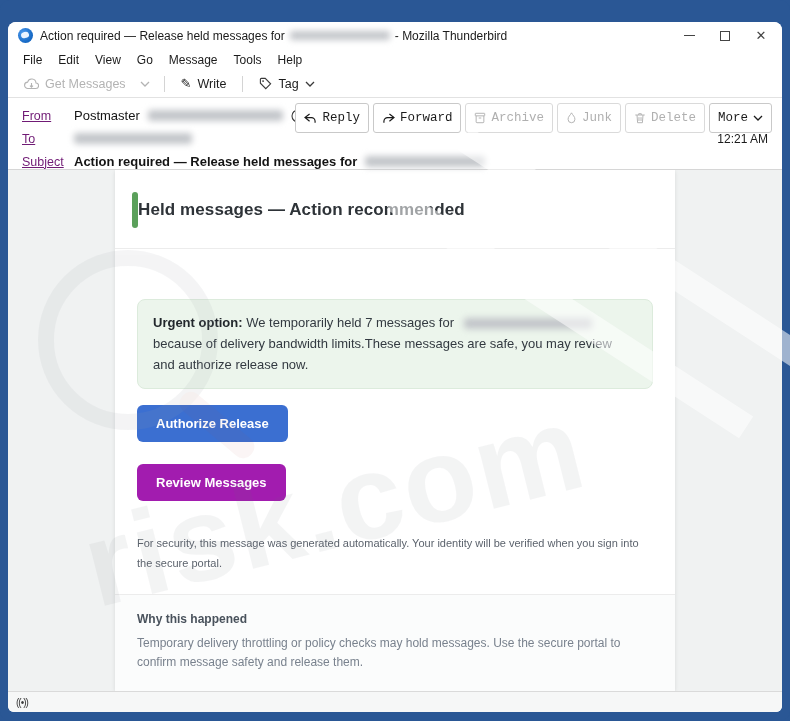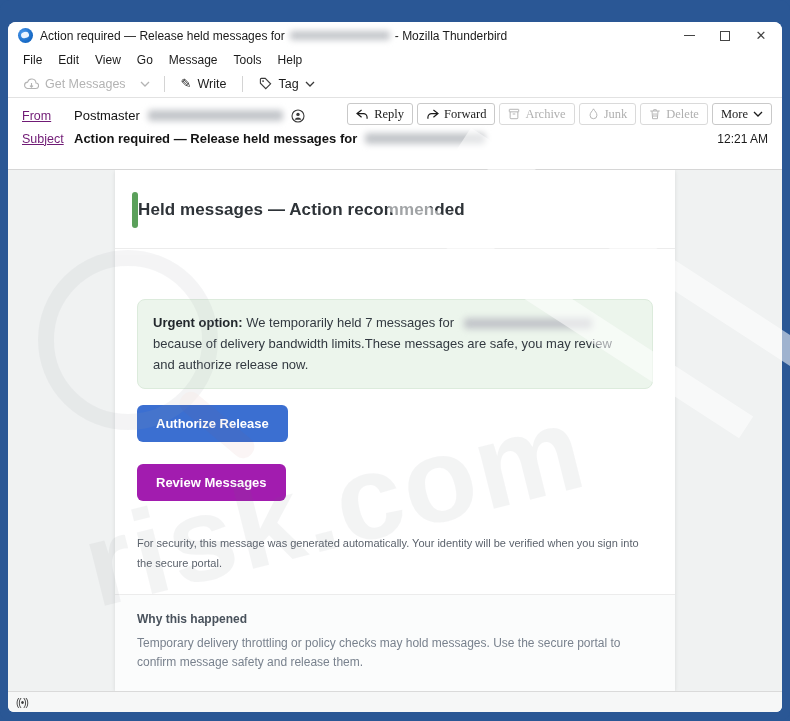--- a/index.html
+++ b/index.html
@@ -80,22 +80,22 @@
   .hdr-label { width: 52px; color: #701a75; flex: 0 0 auto; text-decoration: underline; }
   .hdr-value { color: #141414; display: flex; align-items: center; gap: 8px; font-size: 13px; }
   .hdr-subject { font-weight: bold; }
   .hdr-actions {
     position: absolute; top: 5px; right: 10px;
     display: flex; gap: 4px;
   }
   .act-btn {
     display: flex; align-items: center; gap: 5px;
     border: 1px solid #c9c9c9; border-radius: 3px; background: #fff;
-    font-size: 12.5px; color: #1b1b1b; padding: 3px 8px; height: 22px;
-    font-family: Liberation Serif, serif;
+    font-size: 12.5px; color: #1b1b1b; padding: 3px 8px; height: 30px;
+    font-family: Liberation Mono, monospace;
   }
   .act-btn.disabled { color: #b0b0b0; border-color: #dadada; }
   .hdr-time { position: absolute; top: 34px; right: 14px; font-size: 12px; color: #1b1b1b; }
   
   .msg-body {
     flex: 1 1 auto; background: #f0f2f2; overflow: hidden;
     display: flex; justify-content: center;
   }
   .card {
     width: 560px; background: #fff; flex: 0 0 auto;
@@ -240,20 +240,26 @@
         <span class="hdr-label">From</span>
         <span class="hdr-value">
           <span>Postmaster</span>
           <span class="redact r-from"></span>
           <svg width="14" height="14" viewBox="0 0 14 14">
               <circle cx="7" cy="7" r="6" fill="none" stroke="#3a3a3a" stroke-width="1.1"></circle>
               <circle cx="7" cy="5.4" r="1.7" fill="#3a3a3a"></circle>
               <path d="M3.6 10.8a3.6 3.6 0 0 1 6.8 0" fill="#3a3a3a"></path>
             </svg>
         </span>
+      </div>
+      <div class="hdr-row">
+        <span class="hdr-label">To</span>
+        <span class="hdr-value">
+            <span class="redact r-to"></span>
+          </span>
       </div>
       <div class="hdr-row">
         <span class="hdr-label">Subject</span>
         <span class="hdr-value hdr-subject">
           <span>Action required — Release held messages for</span>
           <span class="redact r-subj"></span>
         </span>
       </div>
 
       <div class="hdr-actions">

